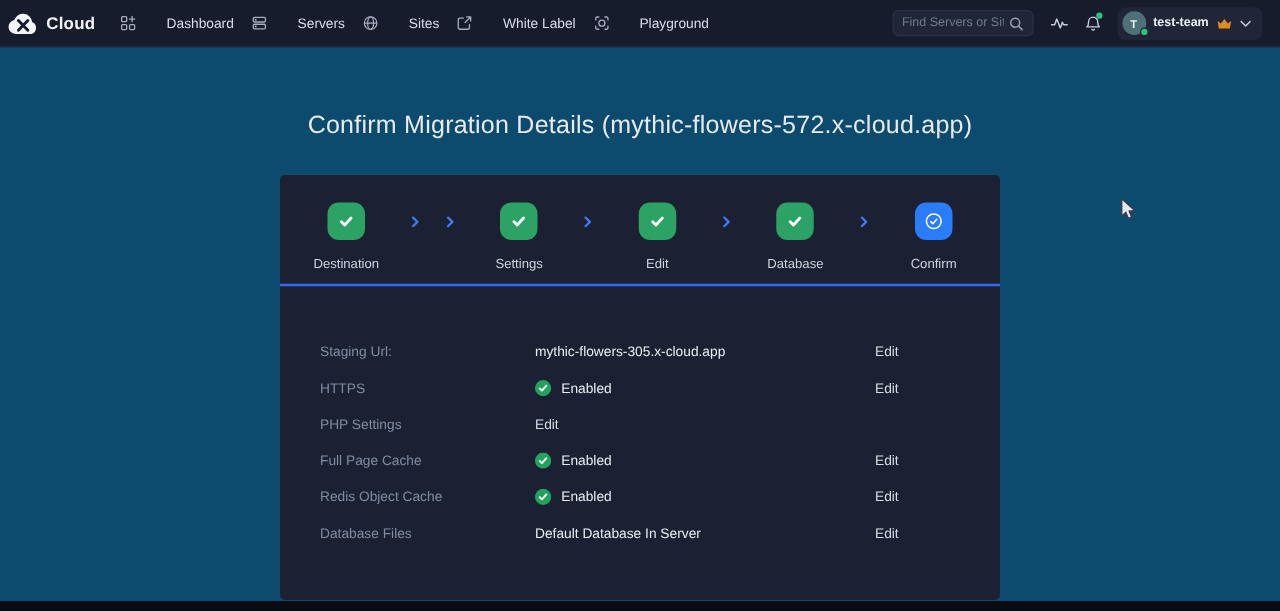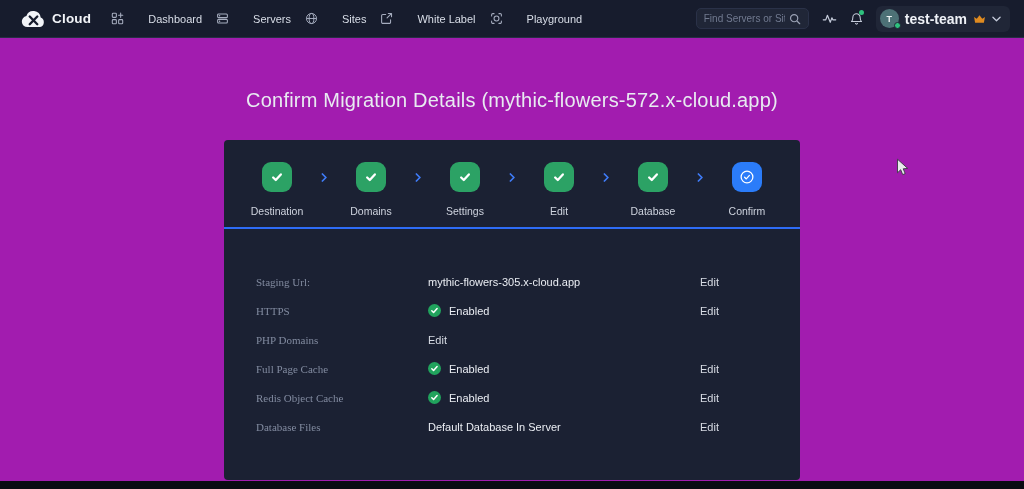--- a/index.html
+++ b/index.html
@@ -7,21 +7,21 @@
   body {
     background:#090b12;
     font-family:"Liberation Sans", sans-serif;
     -webkit-font-smoothing:antialiased;
   }
   .viewport { position:relative; width:1024px; height:481px; }
 
   
   .navbar {
     height:38px; background:#171c2d; border-bottom:1px solid #272e44;
-    display:flex; align-items:center; padding:0 14px 0 20px;
+    display:flex; align-items:center; padding:0 14px 0 5px;
   }
   .brand { display:flex; align-items:center; gap:5px; margin-right:20px; cursor:pointer; }
   .brand-text { color:#f2f4f8; font-size:13.5px; font-weight:bold; letter-spacing:.2px; }
   .nav-items { display:flex; align-items:center; gap:14px; }
   .nav-item { display:flex; align-items:center; gap:24px; cursor:pointer; padding:4px 0; }
   .nav-item .nav-lb { color:#d9dee8; font-size:11px; }
   .nav-ic { display:flex; align-items:center; }
   .nav-right { margin-left:auto; display:flex; align-items:center; gap:13px; }
   .search {
     width:113px; height:21px; background:#202637; border:1px solid #2a3148;
@@ -43,24 +43,24 @@
   }
   .avatar {
     position:relative; width:19px; height:19px; border-radius:50%;
     background:#4d7176; color:#eef3f4; font-size:9px; font-weight:bold;
     display:flex; align-items:center; justify-content:center;
   }
   .status-dot {
     position:absolute; bottom:-1px; right:-2px; width:7px; height:7px;
     background:#2ec27e; border:1.5px solid #202637; border-radius:50%;
   }
-  .team { color:#eef1f6; font-size:14px; font-weight:bold; }
+  .team { color:#eef1f6; font-size:10px; font-weight:bold; }
 
   
-  main { height:443px; background:#a21caf; padding-top:48px; }
+  main { height:443px; background:#0c4a6e; padding-top:48px; }
   h1 {
     text-align:center; color:#e8ebf1; font-size:20px; font-weight:500;
     letter-spacing:.2px; line-height:28px;
   }
   .card {
     width:576px; margin:26px auto 0; background:#1b2133; border-radius:4px;
     height:340px;
   }
   .stepper {
     height:89px; border-bottom:2px solid #2e6cf6;
@@ -75,21 +75,21 @@
   .tile.done { background:#2ca265; }
   .tile.current { background:#2b7cf9; }
   .step-label { margin-top:13px; color:#ced3de; font-size:10.5px; }
   .step-sep { margin-top:11px; display:flex; align-items:center; }
 
   .rows { padding-top:38px; }
   .row {
     height:29px; display:grid; grid-template-columns:172px 272px 1fr;
     align-items:center; padding:0 32px;
   }
-  .row-label { color:#828ba0; font-size:11px;font-family:Liberation Serif, serif; }
+  .row-label { color:#828ba0; font-size:11px; }
   .row-value { display:flex; align-items:center; gap:8px; color:#eaedf3; font-size:11px; }
   .row-action { color:#d8dce5; font-size:11px; cursor:pointer; }
   .badge { display:flex; align-items:center; }
 
   .bottom-strip { position:absolute; left:0; top:481px; width:1024px; height:8px; background:#090b12; }
   .cursor { position:absolute; left:896px; top:158px; pointer-events:none; }
 </style>
 </head>
 <body>
 
@@ -210,28 +210,20 @@
                 <path d="M3.6 8.5l3 3 5.8-6.4" fill="none" stroke="#fff" stroke-width="2.6" stroke-linecap="round" stroke-linejoin="round"></path>
               </svg>
             </span>
             <span class="step-label">Destination</span>
           </div>
           <span class="step-sep">
             <svg width="7" height="9" viewBox="0 0 8 10">
               <path d="M1.6 1l4 4-4 4" fill="none" stroke="#3f7bf7" stroke-width="2" stroke-linecap="round" stroke-linejoin="round"></path>
             </svg>
           </span>
-          <div class="step">
-            <span class="tile done">
-              <svg width="14" height="14" viewBox="0 0 16 16">
-                <path d="M3.6 8.5l3 3 5.8-6.4" fill="none" stroke="#fff" stroke-width="2.6" stroke-linecap="round" stroke-linejoin="round"></path>
-              </svg>
-            </span>
-            <span class="step-label">Domains</span>
-          </div>
           <span class="step-sep">
             <svg width="7" height="9" viewBox="0 0 8 10">
               <path d="M1.6 1l4 4-4 4" fill="none" stroke="#3f7bf7" stroke-width="2" stroke-linecap="round" stroke-linejoin="round"></path>
             </svg>
           </span>
           <div class="step">
             <span class="tile done">
               <svg width="14" height="14" viewBox="0 0 16 16">
                 <path d="M3.6 8.5l3 3 5.8-6.4" fill="none" stroke="#fff" stroke-width="2.6" stroke-linecap="round" stroke-linejoin="round"></path>
               </svg>
@@ -294,21 +286,21 @@
                 <svg width="13" height="13" viewBox="0 0 14 14">
                   <circle cx="7" cy="7" r="7" fill="#21a35d"></circle>
                   <path d="M4.1 7.3l1.9 1.9 3.8-4.3" fill="none" stroke="#fff" stroke-width="1.6" stroke-linecap="round" stroke-linejoin="round"></path>
                 </svg>
               </span>
               <span>Enabled</span>
             </span>
             <span class="row-action">Edit</span>
           </div>
           <div class="row">
-            <span class="row-label">PHP Domains</span>
+            <span class="row-label">PHP Settings</span>
             <span class="row-action">Edit</span>
           </div>
           <div class="row">
             <span class="row-label">Full Page Cache</span>
             <span class="row-value">
               <span class="badge">
                 <svg width="13" height="13" viewBox="0 0 14 14">
                   <circle cx="7" cy="7" r="7" fill="#21a35d"></circle>
                   <path d="M4.1 7.3l1.9 1.9 3.8-4.3" fill="none" stroke="#fff" stroke-width="1.6" stroke-linecap="round" stroke-linejoin="round"></path>
                 </svg>

